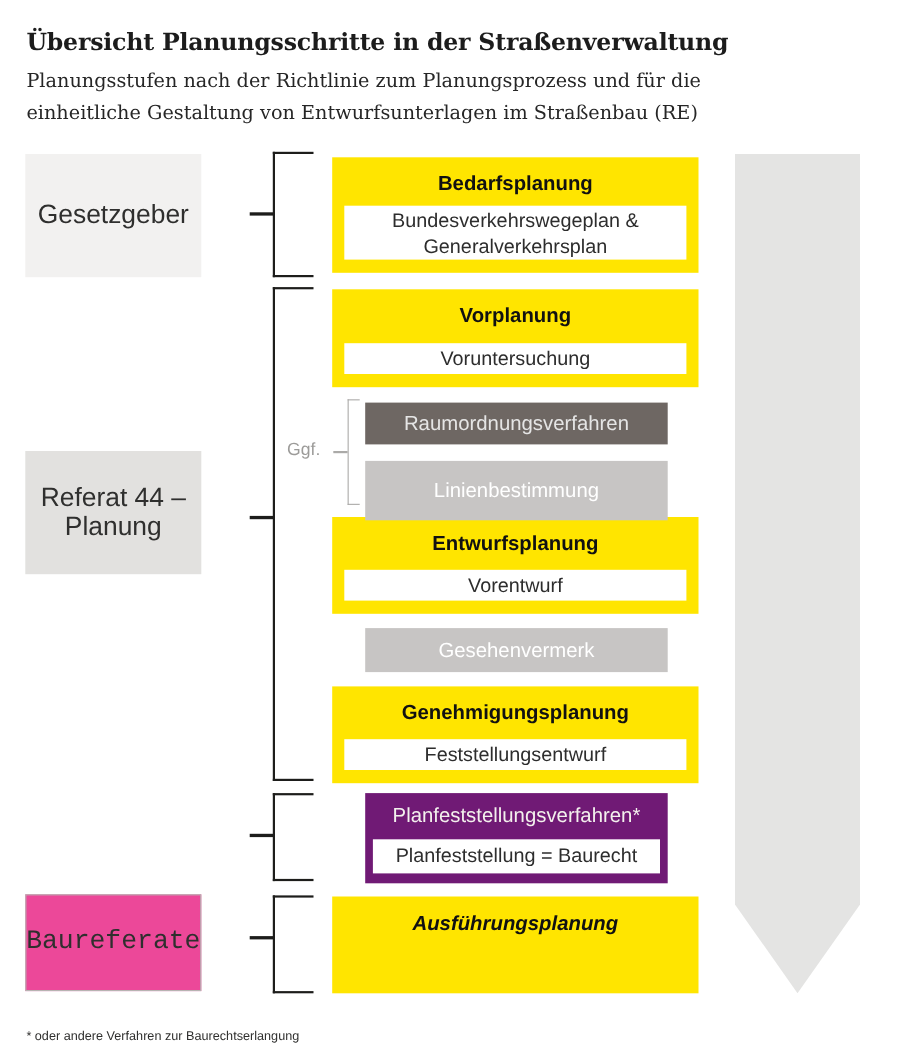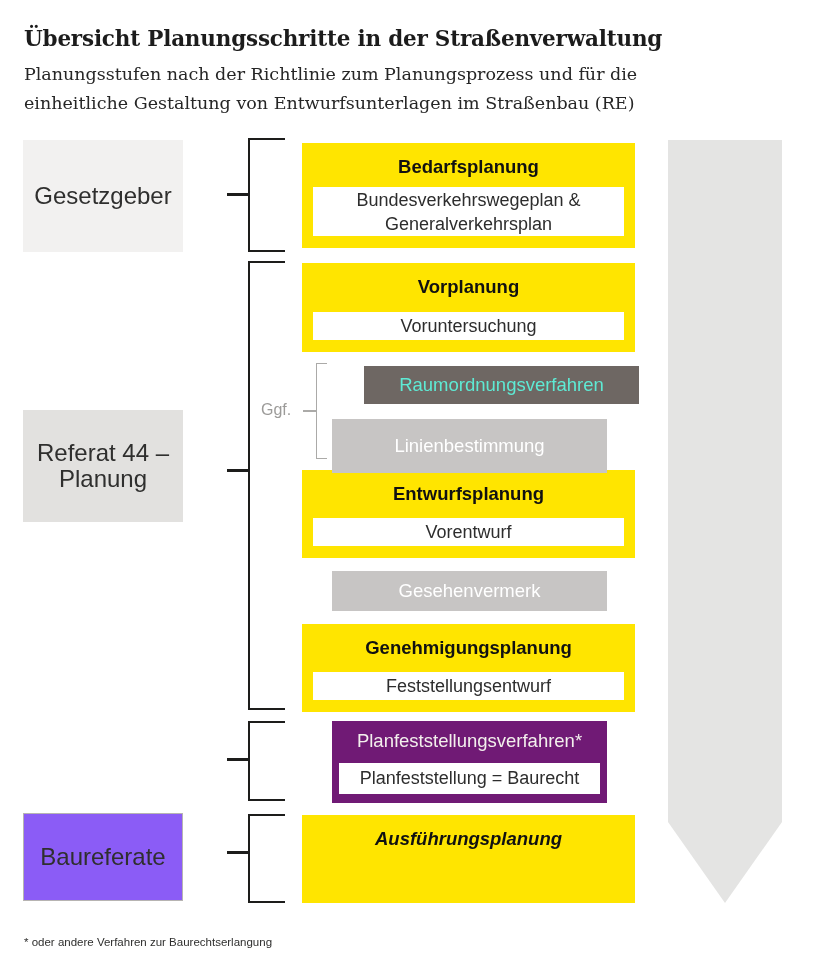--- a/index.html
+++ b/index.html
@@ -14,21 +14,21 @@
             font-family:"DejaVu Serif","Liberation Serif",serif;
             font-size:17.5px;line-height:28.5px;color:#262626;white-space:pre-line;}
 
   
   .actor{position:absolute;left:23px;width:160px;display:flex;align-items:center;
          justify-content:center;text-align:center;font-size:24px;line-height:26px;
          color:#2f2f2e;white-space:pre-line;box-sizing:border-box;}
   .actor-1{top:140px;height:112px;background:#f2f1f0;}
   .actor-2{top:410px;height:112px;background:#e2e1df;}
   .actor-3{top:722px;height:75px;background:#fff;border:1px solid #b7b4b2;}
-  .actor-4{top:813px;height:88px;background:#8b5cf6;border:1px solid #b7b4b2;}
+  .actor-4{top:813px;height:88px;background:#ec4899;border:1px solid #b7b4b2;font-family:Liberation Mono, monospace;}
 
   
   .conn{position:absolute;left:227px;width:22px;height:2.5px;background:#1d1d1b;}
   .conn-1{top:193px;}.conn-2{top:469px;}.conn-3{top:758px;}.conn-4{top:851px;}
   .bracket{position:absolute;left:248px;width:37px;box-sizing:border-box;
            border:2.5px solid #1d1d1b;border-right:none;background:transparent;}
   .bracket-1{top:138px;height:114px;}
   .bracket-2{top:261px;height:449px;}
   .bracket-3{top:721px;height:80px;}
   .bracket-4{top:814px;height:89px;}
@@ -43,21 +43,21 @@
   .stage-title{margin-top:13px;text-align:center;font-size:18.5px;font-weight:bold;color:#111;}
   .stage-detail{position:absolute;left:11px;right:11px;bottom:12px;background:#fff;
                 display:flex;align-items:center;justify-content:center;text-align:center;
                 font-size:18px;line-height:24px;color:#2d2d2d;padding:0 21px;box-sizing:border-box;}
   .stage-1 .stage-detail{height:49px;}
   .stage-2 .stage-detail,.stage-3 .stage-detail,.stage-4 .stage-detail,.stage-5 .stage-detail{height:28px;}
 
   
   .graybox{position:absolute;left:332px;width:275px;display:flex;align-items:center;
            justify-content:center;text-align:center;font-size:18.5px;}
-  .gray-dark{background:#6e6763;color:#5eead4;margin-left:32px;}
+  .gray-dark{background:#6e6763;color:#e5e5e5;}
   .gray-light{background:#c7c5c4;color:#ffffff;}
   .opt-1{top:366px;height:38px;}
   .opt-2{top:419px;height:54px;}
   .gesehen{top:571px;height:40px;}
 
   
   .ggf-bracket{position:absolute;left:316px;top:363px;width:11px;height:96px;box-sizing:border-box;
                border:1.5px solid #abaaa8;border-right:none;}
   .ggf-tick{position:absolute;left:303px;top:410px;width:13px;height:1.5px;background:#abaaa8;}
   .ggf-label{position:absolute;left:261px;top:401px;width:40px;text-align:left;

